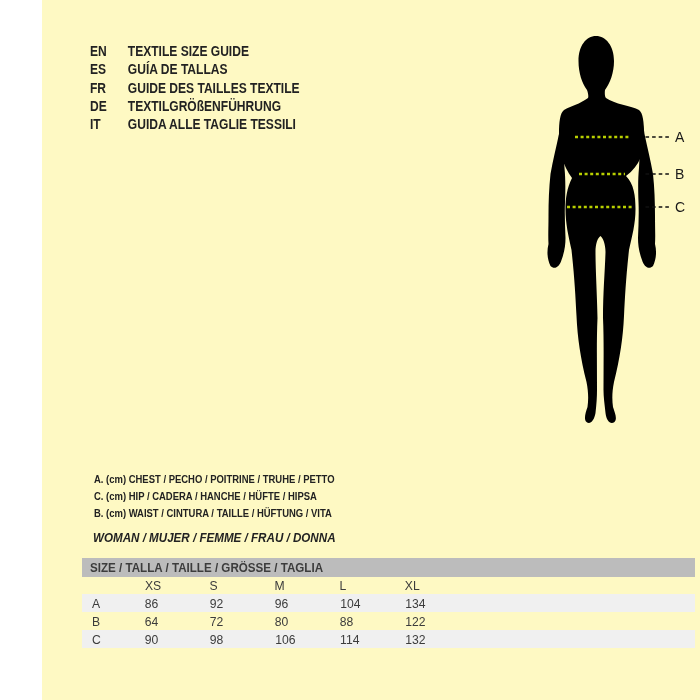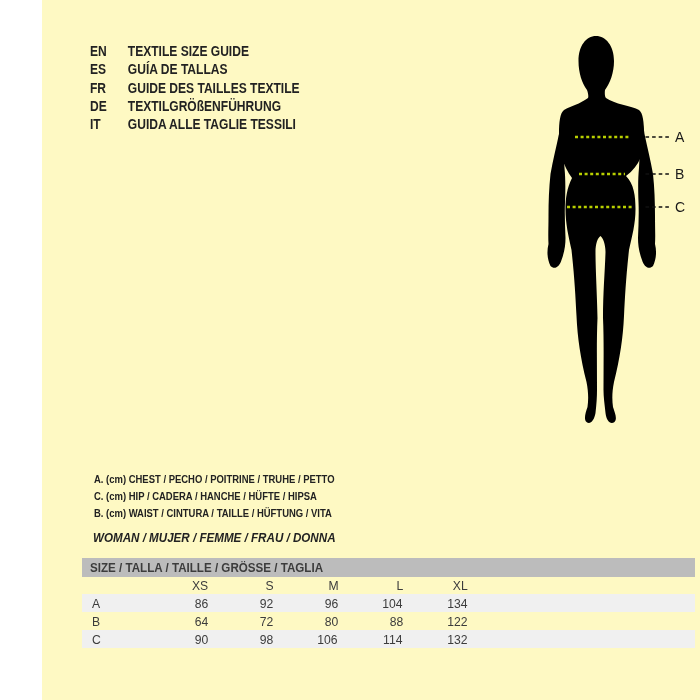--- a/index.html
+++ b/index.html
@@ -23,21 +23,21 @@
   .measure-block{position:absolute;left:52px;top:471px;}
   .measure-line{line-height:17.2px;font-size:11px;font-weight:bold;color:#222;white-space:nowrap;}
   .gender-line{position:absolute;left:51px;top:529px;line-height:17px;font-size:13.5px;font-weight:bold;color:#222;white-space:nowrap;font-style:italic;}
 
   
   .size-table{position:absolute;left:40px;top:558px;width:613px;font-size:13.5px;color:#3c3c3c;}
   .table-title-bar{height:19px;line-height:19px;padding-left:8px;font-weight:bold;}
   .trow{display:grid;grid-template-columns:62px 65px 65px 65px 65px 65px 1fr;align-items:center;}
   .trow.thead{height:17px;}
   .trow.data{height:18px;}
-  .tcell{text-align:right;overflow:visible;}
+  .tcell{text-align:left;overflow:visible;}
   .tcell.rowlabel{text-align:left;padding-left:10px;}
   .tcell > span{display:inline-block;transform:scaleX(0.9);}
   .tcell.rowlabel > span{transform-origin:0 50%;}
 </style>
 </head>
 <body>
 
 <div class="page">
 
   <div class="lang-block cond">

